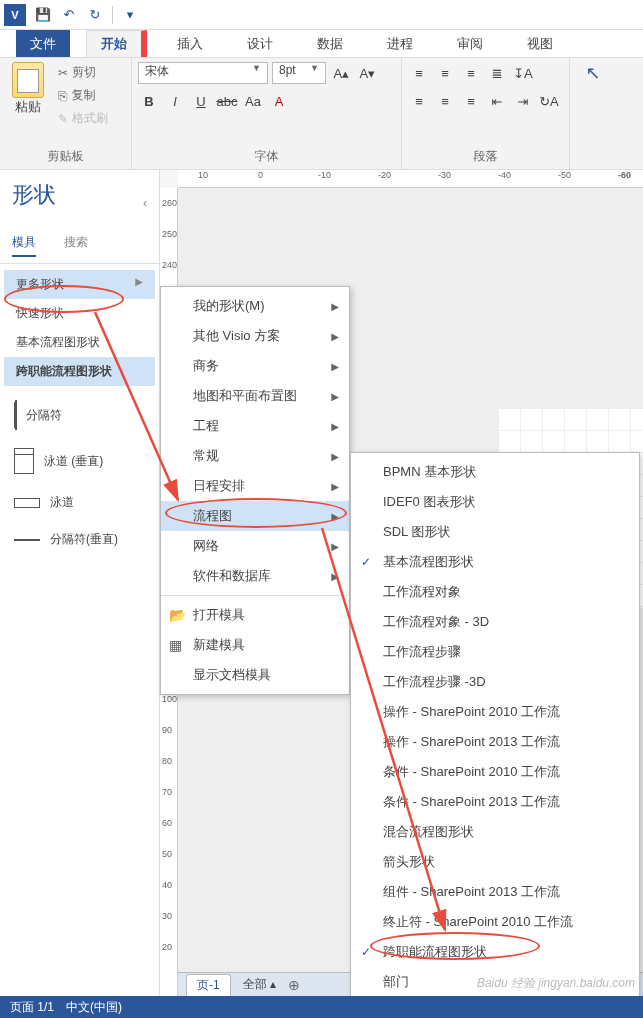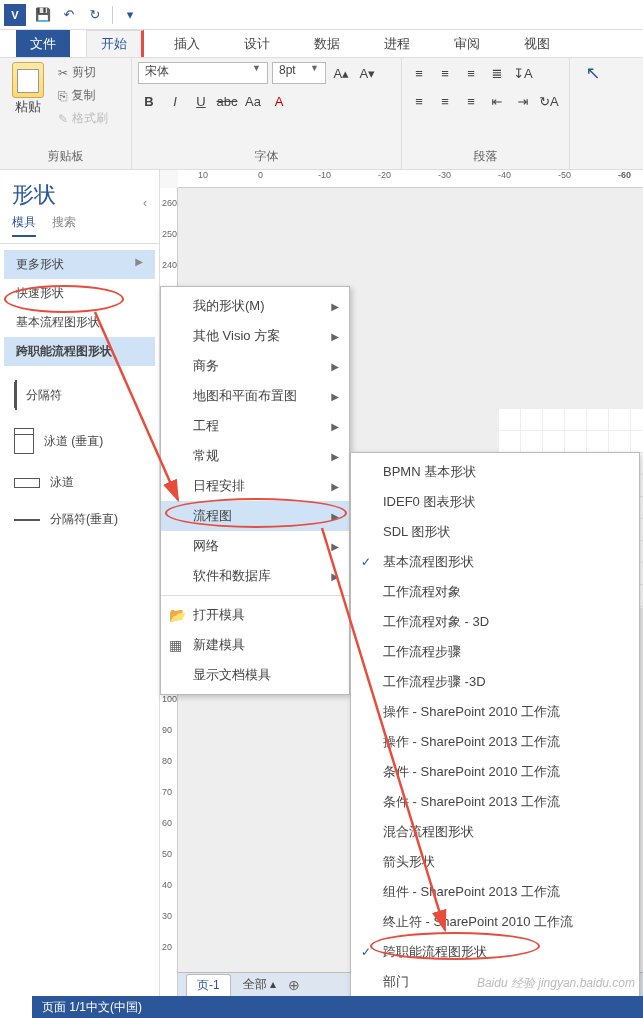--- a/index.html
+++ b/index.html
@@ -4,21 +4,21 @@
 <style>
 *{margin:0;padding:0;box-sizing:border-box;font-family:"Microsoft YaHei","Segoe UI",sans-serif;}
 body{width:643px;height:1018px;background:#fff;font-size:13px;color:#444;overflow:hidden;position:relative;}
 .qat{background:#fff;height:30px;display:flex;align-items:center;padding:0 4px;border-bottom:1px solid #ddd;}
 .qat-logo{width:22px;height:22px;background:#2b579a;color:#fff;display:flex;align-items:center;justify-content:center;font-weight:bold;font-size:11px;margin-right:4px;}
 .qat-icon{width:22px;height:22px;display:flex;align-items:center;justify-content:center;color:#2b579a;margin:0 2px;cursor:pointer;}
 .qat-sep{width:1px;height:18px;background:#ccc;margin:0 4px;}
 .tabs{background:#fff;display:flex;height:28px;border-bottom:1px solid #ddd;}
 .tab{padding:0 14px;display:flex;align-items:center;cursor:pointer;color:#444;margin-left:16px;}
 .tab.file{background:#2b579a;color:#fff;}
-.tab.active{background:#f3f3f3;color:#2b579a;border-top:1px solid #ddd;border-left:1px solid #ddd;border-right:3px solid #ef4444;}
+.tab.active{background:#f3f3f3;color:#2b579a;border-top:1px solid #ddd;border-left:1px solid #ddd;border-right:6px solid #ef4444;font-weight:bold;}
 .ribbon{background:#f3f3f3;height:112px;display:flex;border-bottom:1px solid #ddd;}
 .rib-group{border-right:1px solid #ddd;display:flex;flex-direction:column;padding:4px 6px 2px;}
 .rib-group-body{flex:1;display:flex;align-items:flex-start;gap:4px;}
 .rib-group-label{text-align:center;font-size:12px;color:#666;padding:2px 0;}
 .paste-btn{display:flex;flex-direction:column;align-items:center;width:44px;cursor:pointer;}
 .paste-icon{width:32px;height:36px;background:linear-gradient(#ffe9a8,#ffd870);border:1px solid #c9a959;border-radius:3px;position:relative;}
 .paste-icon::after{content:"";position:absolute;top:6px;left:4px;right:4px;bottom:4px;background:#fff;border:1px solid #999;}
 .clip-col{display:flex;flex-direction:column;gap:2px;}
 .clip-item{display:flex;align-items:center;gap:4px;color:#666;font-size:12px;padding:2px 4px;cursor:pointer;}
 .font-col{display:flex;flex-direction:column;gap:6px;}
@@ -27,21 +27,21 @@
 .combo.font{width:130px;}
 .combo.size{width:54px;}
 .combo .arrow{margin-left:auto;font-size:9px;color:#666;}
 .btn-sm{width:22px;height:22px;display:flex;align-items:center;justify-content:center;cursor:pointer;color:#444;font-size:13px;}
 .para-col{display:flex;flex-direction:column;gap:6px;}
 .tools-col{display:flex;flex-direction:column;gap:4px;padding-left:6px;}
 .pointer-icon{font-size:18px;color:#2b579a;}
 .workarea{display:flex;height:calc(1018px - 170px - 22px);}
 .shapes-panel{width:160px;border-right:1px solid #ddd;background:#fff;display:flex;flex-direction:column;}
 .shapes-title{color:#2b579a;font-size:22px;padding:10px 12px 4px;display:flex;align-items:flex-end;justify-content:space-between;}
-.shapes-tabs{display:flex;gap:16px;padding:0 12px 6px;border-bottom:1px solid #ddd;}
+.shapes-tabs{display:flex;gap:28px;padding:0 12px 6px;border-bottom:1px solid #ddd;margin-top:20px;}
 .shapes-tab{color:#888;font-size:12px;cursor:pointer;padding-bottom:4px;}
 .shapes-tab.active{color:#2b579a;border-bottom:2px solid #2b579a;}
 .shape-list{padding:6px 4px;}
 .shape-item{padding:6px 12px;cursor:pointer;font-size:12px;color:#444;}
 .shape-item.sel{background:#cfe2f6;}
 .shape-item.bold{font-weight:bold;}
 .shape-item .arrow{float:right;font-size:10px;color:#888;}
 .stencil-item{display:flex;align-items:center;gap:10px;padding:10px 14px;cursor:pointer;font-size:12px;}
 .stencil-icon{width:20px;height:26px;border:1.5px solid #555;position:relative;}
 .stencil-icon.sep::before{content:"";position:absolute;left:50%;top:-2px;bottom:-2px;width:2px;background:#555;}
@@ -65,21 +65,21 @@
 .menu-item .check{position:absolute;left:10px;color:#2b579a;font-size:12px;}
 .menu-item .micon{position:absolute;left:8px;font-size:14px;color:#666;}
 .menu-sep{height:1px;background:#ddd;margin:4px 0;}
 .menu1{top:286px;left:160px;}
 .menu2{top:452px;left:350px;width:290px;}
 .circle{position:absolute;border:2.5px solid #e74c3c;border-radius:50%;pointer-events:none;}
 .c1{top:285px;left:4px;width:120px;height:28px;}
 .c2{top:498px;left:165px;width:182px;height:30px;}
 .c3{top:932px;left:370px;width:170px;height:28px;}
 svg.arrows{position:absolute;top:0;left:0;width:643px;height:1018px;pointer-events:none;}
-.status{position:absolute;bottom:0;left:0;right:0;height:22px;background:#2b579a;color:#fff;display:flex;align-items:center;padding:0 10px;font-size:12px;margin-left:32px;}
+.status{position:absolute;bottom:0;left:0;right:0;height:22px;background:#2b579a;color:#fff;display:flex;align-items:center;padding:0 10px;font-size:12px;gap:12px;}
 .watermark{position:absolute;right:8px;bottom:26px;font-size:12px;color:#bbb;font-style:italic;}
 </style>
 </head>
 <body>
 
 <div class="qat">
   <div class="qat-logo">V</div>
   <div class="qat-icon">💾</div>
   <div class="qat-icon">↶</div>
   <div class="qat-icon">↻</div>

